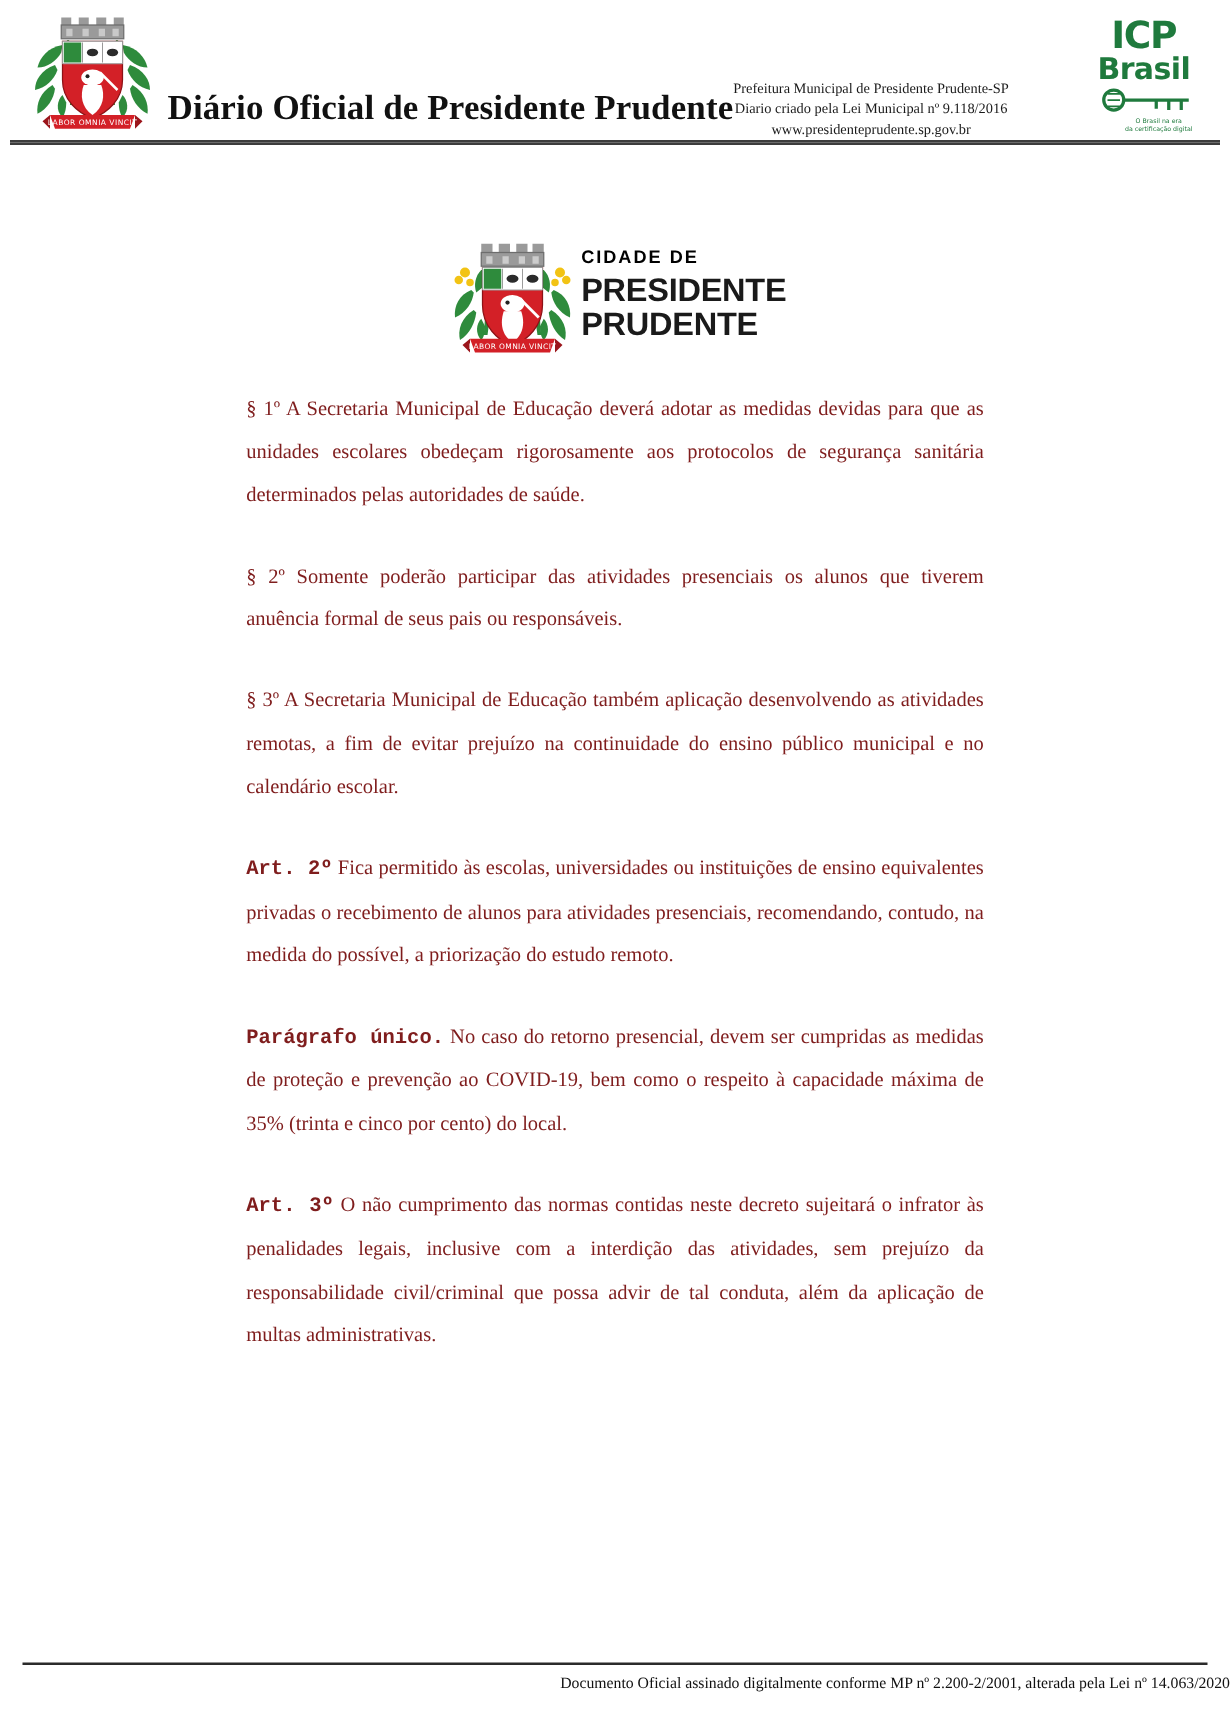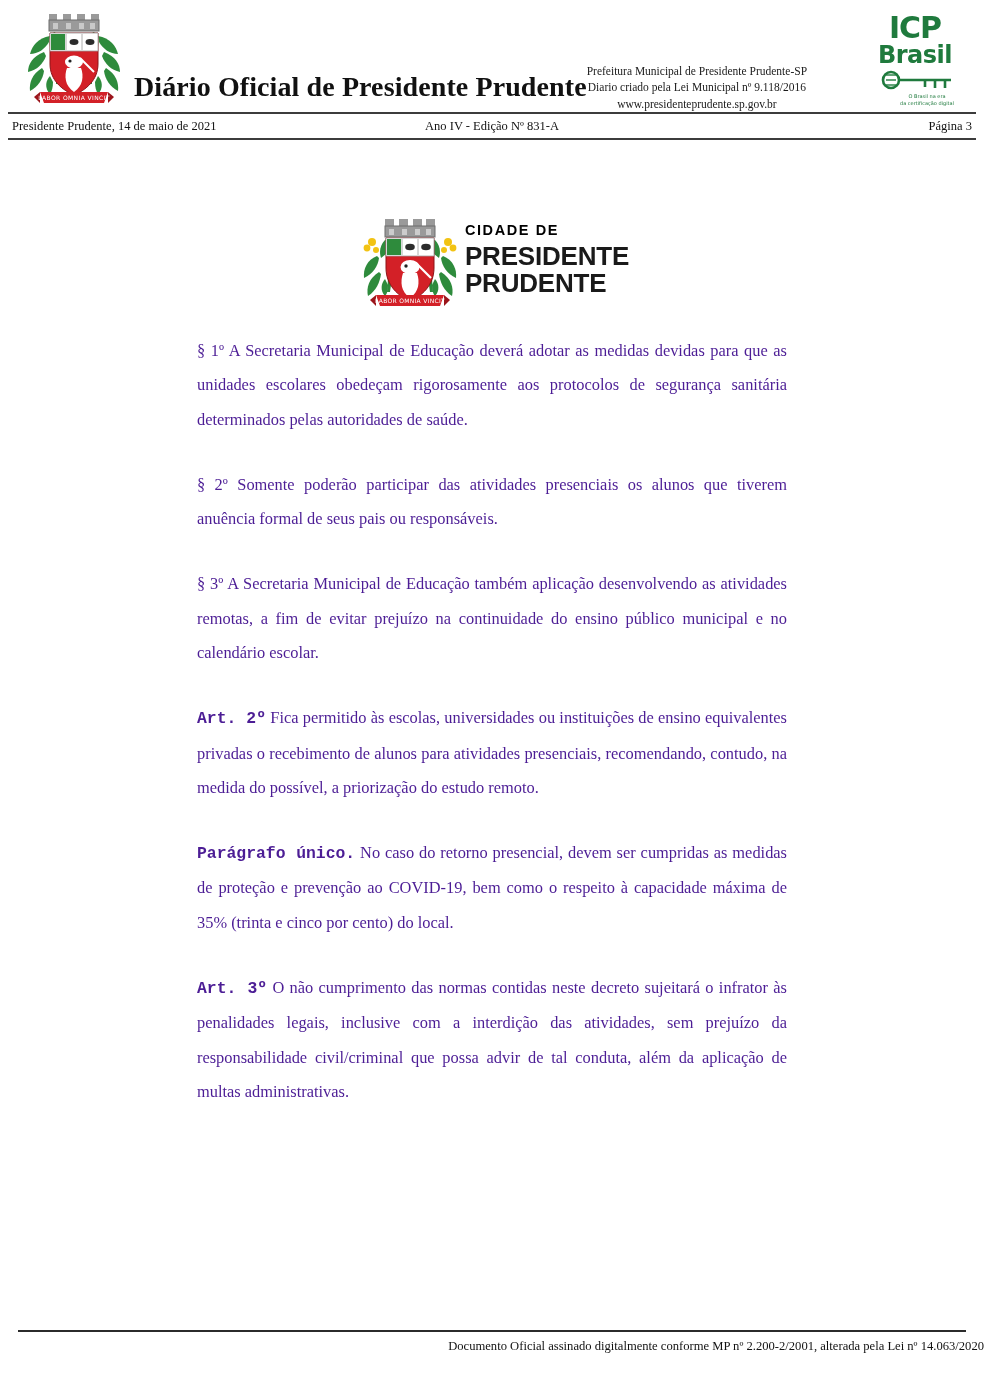--- a/index.html
+++ b/index.html
@@ -149,21 +149,21 @@
     width: 590px;
     padding-top: 26px;
   }
   .content p {
     text-align: justify;
     text-justify: inter-word;
     font-family: "Liberation Serif", "DejaVu Serif", serif;
     font-size: 16.4px;
     line-height: 2.09;
     margin: 0 0 31px 0;
-    color: #4c1d95;
+    color: #7f1d1d;
     hyphens: none;
   }
   .content p:last-child { margin-bottom: 0; }
   .content b { font-weight: bold; font-family: Liberation Mono, monospace; }
 
   
   .footer {
     position: absolute;
     left: 0;
     right: 0;
@@ -273,25 +273,20 @@
           <line x1="19" y1="72" x2="29" y2="72"></line>
           <line x1="19" y1="77" x2="29" y2="77"></line>
         </g>
         <text x="60" y="90" font-family="DejaVu Sans, sans-serif" font-size="5" fill="#1F7A3D" text-anchor="middle">O Brasil na era</text>
         <text x="60" y="97" font-family="DejaVu Sans, sans-serif" font-size="5" fill="#1F7A3D" text-anchor="middle">da certificação digital</text>
       </svg>
     </div>
   </div>
 
   <div class="rule-top"></div>
-  <div class="infobar">
-    <div class="ib-left">Presidente Prudente, 14 de maio de 2021</div>
-    <div class="ib-center">Ano IV - Edição Nº 831-A</div>
-    <div class="ib-right">Página 3</div>
-  </div>
   <div class="rule-bottom"></div>
 
   <div class="city-logo-wrap">
     <div class="city-logo">
       <svg width="110" height="96" viewBox="0 0 110 96">
 
         <g>
           <circle cx="17" cy="30" r="4" fill="#F2C314"></circle>
           <circle cx="12" cy="36" r="3.4" fill="#F2C314"></circle>
           <circle cx="21" cy="38" r="3" fill="#F2C314"></circle>

